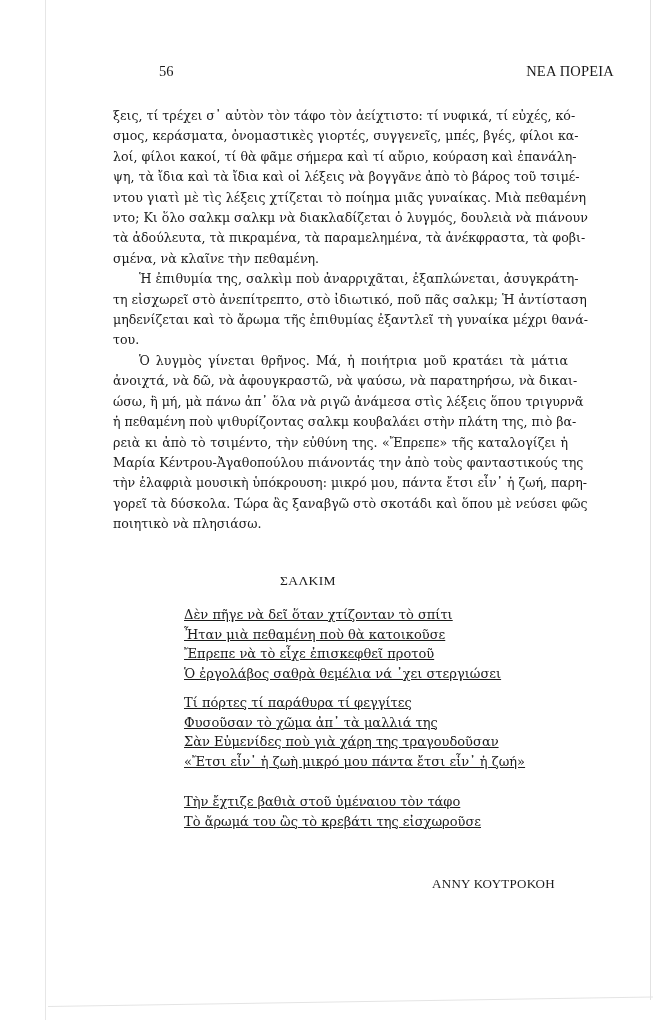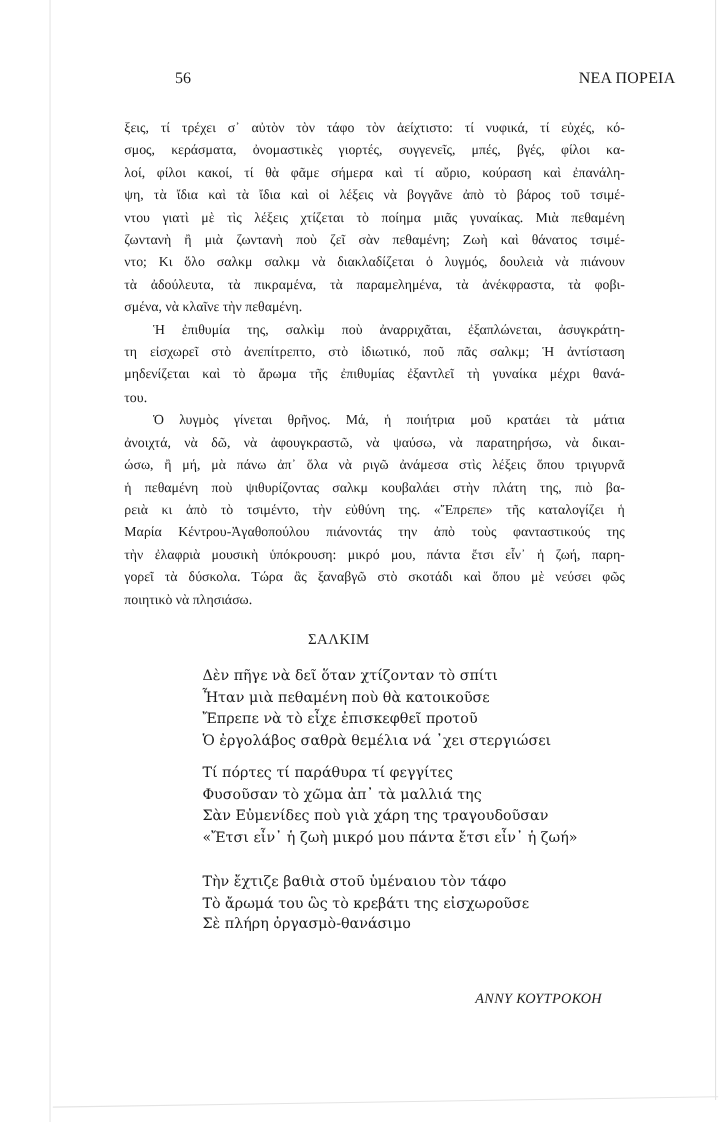--- a/index.html
+++ b/index.html
@@ -60,21 +60,20 @@
       left: 113px;
       width: 455px;
       font-size: 12.6px;
       line-height: 20.4px;
     }
     .prose .line {
       display: block;
       white-space: nowrap;
       text-align: justify;
       text-align-last: justify;
-      font-family: Liberation Serif, serif;
     }
     .prose .line.last {
       text-align-last: left;
     }
     .prose .line.indent { text-indent: 26px; }
 
     .poem-title {
       position: absolute;
       top: 573px;
       left: 0;
@@ -85,33 +84,32 @@
       letter-spacing: 0.4px;
       padding-left: 28px;
       box-sizing: border-box;
     }
     .poem {
       position: absolute;
       left: 184px;
       font-size: 13px;
       line-height: 19.6px;
     }
-    .poem .verse { display: block; white-space: nowrap; }
+    .poem .verse { display: block; white-space: nowrap; text-decoration: underline; }
     .stanza-1 { top: 605px; }
     .stanza-2 { top: 693px; }
     .stanza-3 { top: 792px; }
 
     .poem-author {
       position: absolute;
-      top: 900px;
+      top: 876px;
       left: 432px;
       font-family: "Liberation Serif", serif;
       font-size: 13px;
       letter-spacing: 0.3px;
-      font-style: italic;
     }
   </style>
 </head>
 <body>
 
 <div class="page-edge-left"></div>
 <div class="page-edge-right"></div>
 <div class="page-edge-bottom"></div>
 
 <header class="running-head">
@@ -119,21 +117,20 @@
   <span class="journal-title">ΝΕΑ ΠΟΡΕΙΑ</span>
 </header>
 
 <article class="prose">
   <div>
     <span class="line">ξεις, τί τρέχει σ᾽ αὐτὸν τὸν τάφο τὸν ἀείχτιστο: τί νυφικά, τί εὐχές, κό-</span>
     <span class="line">σμος, κεράσματα, ὀνομαστικὲς γιορτές, συγγενεῖς, μπές, βγές, φίλοι κα-</span>
     <span class="line">λοί, φίλοι κακοί, τί θὰ φᾶμε σήμερα καὶ τί αὔριο, κούραση καὶ ἐπανάλη-</span>
     <span class="line">ψη, τὰ ἴδια καὶ τὰ ἴδια καὶ οἱ λέξεις νὰ βογγᾶνε ἀπὸ τὸ βάρος τοῦ τσιμέ-</span>
     <span class="line">ντου γιατὶ μὲ τὶς λέξεις χτίζεται τὸ ποίημα μιᾶς γυναίκας. Μιὰ πεθαμένη</span>
-    <span class="line">ζωντανὴ ἢ μιὰ ζωντανὴ ποὺ ζεῖ σὰν πεθαμένη; Ζωὴ καὶ θάνατος τσιμέ-</span>
     <span class="line">ντο; Κι ὅλο σαλκμ σαλκμ νὰ διακλαδίζεται ὁ λυγμός, δουλειὰ νὰ πιάνουν</span>
     <span class="line">τὰ ἀδούλευτα, τὰ πικραμένα, τὰ παραμελημένα, τὰ ἀνέκφραστα, τὰ φοβι-</span>
     <span class="line last">σμένα, νὰ κλαῖνε τὴν πεθαμένη.</span>
   </div>
   <div>
     <span class="line indent">Ἡ ἐπιθυμία της, σαλκὶμ ποὺ ἀναρριχᾶται, ἐξαπλώνεται, ἀσυγκράτη-</span>
     <span class="line">τη εἰσχωρεῖ στὸ ἀνεπίτρεπτο, στὸ ἰδιωτικό, ποῦ πᾶς σαλκμ; Ἡ ἀντίσταση</span>
     <span class="line">μηδενίζεται καὶ τὸ ἄρωμα τῆς ἐπιθυμίας ἐξαντλεῖ τὴ γυναίκα μέχρι θανά-</span>
     <span class="line last">του.</span>
   </div>
@@ -162,16 +159,15 @@
 <div class="poem stanza-2">
   <span class="verse">Τί πόρτες τί παράθυρα τί φεγγίτες</span>
   <span class="verse">Φυσοῦσαν τὸ χῶμα ἀπ᾽ τὰ μαλλιά της</span>
   <span class="verse">Σὰν Εὐμενίδες ποὺ γιὰ χάρη της τραγουδοῦσαν</span>
   <span class="verse">«Ἔτσι εἶν᾽ ἡ ζωὴ μικρό μου πάντα ἔτσι εἶν᾽ ἡ ζωή»</span>
 </div>
 
 <div class="poem stanza-3">
   <span class="verse">Τὴν ἔχτιζε βαθιὰ στοῦ ὑμέναιου τὸν τάφο</span>
   <span class="verse">Τὸ ἄρωμά του ὣς τὸ κρεβάτι της εἰσχωροῦσε</span>
-  <span class="verse">Σὲ πλήρη ὀργασμὸ-θανάσιμο</span>
 </div>
 
 <div class="poem-author">ΑΝΝΥ ΚΟΥΤΡΟΚΟΗ</div>
 
 </body></html>

